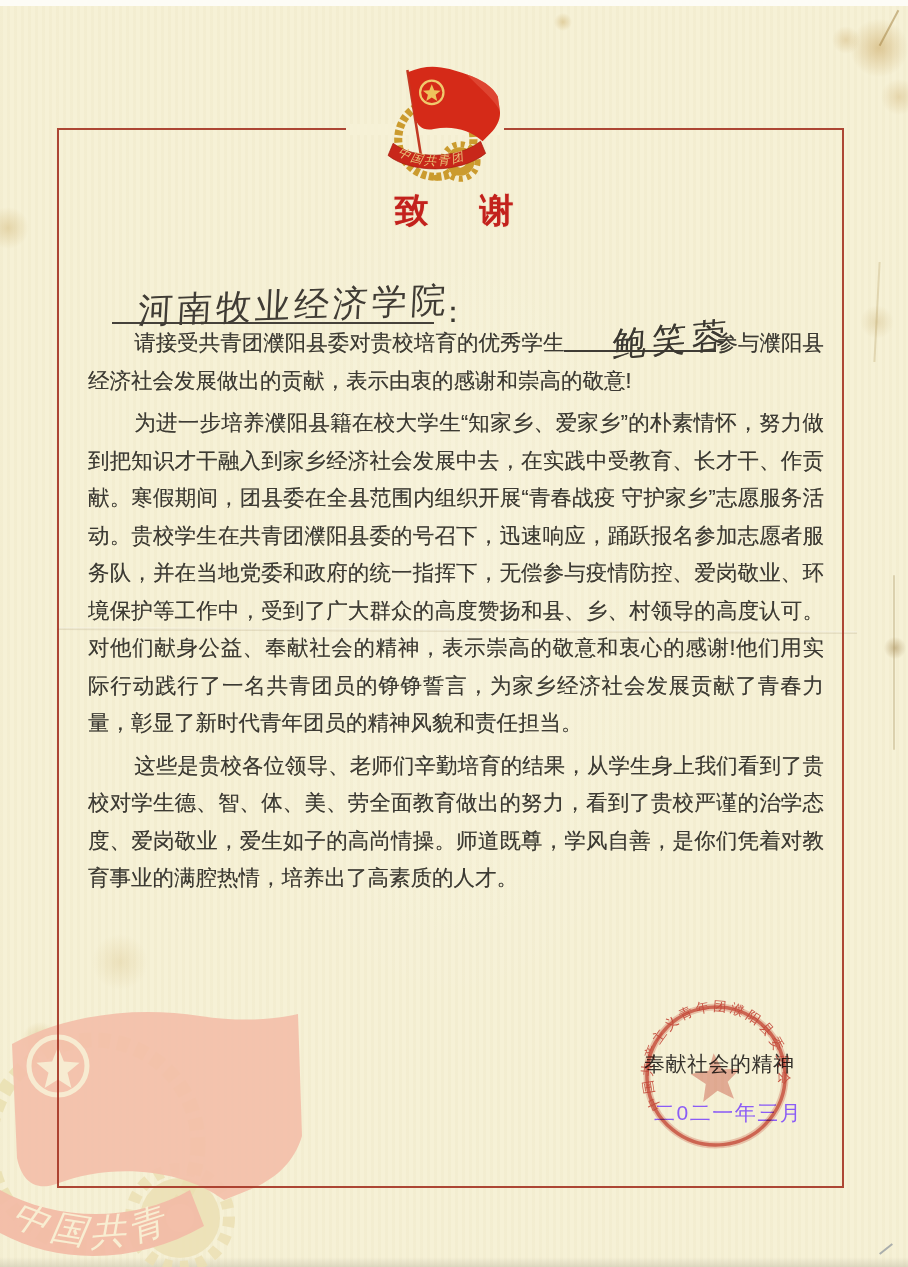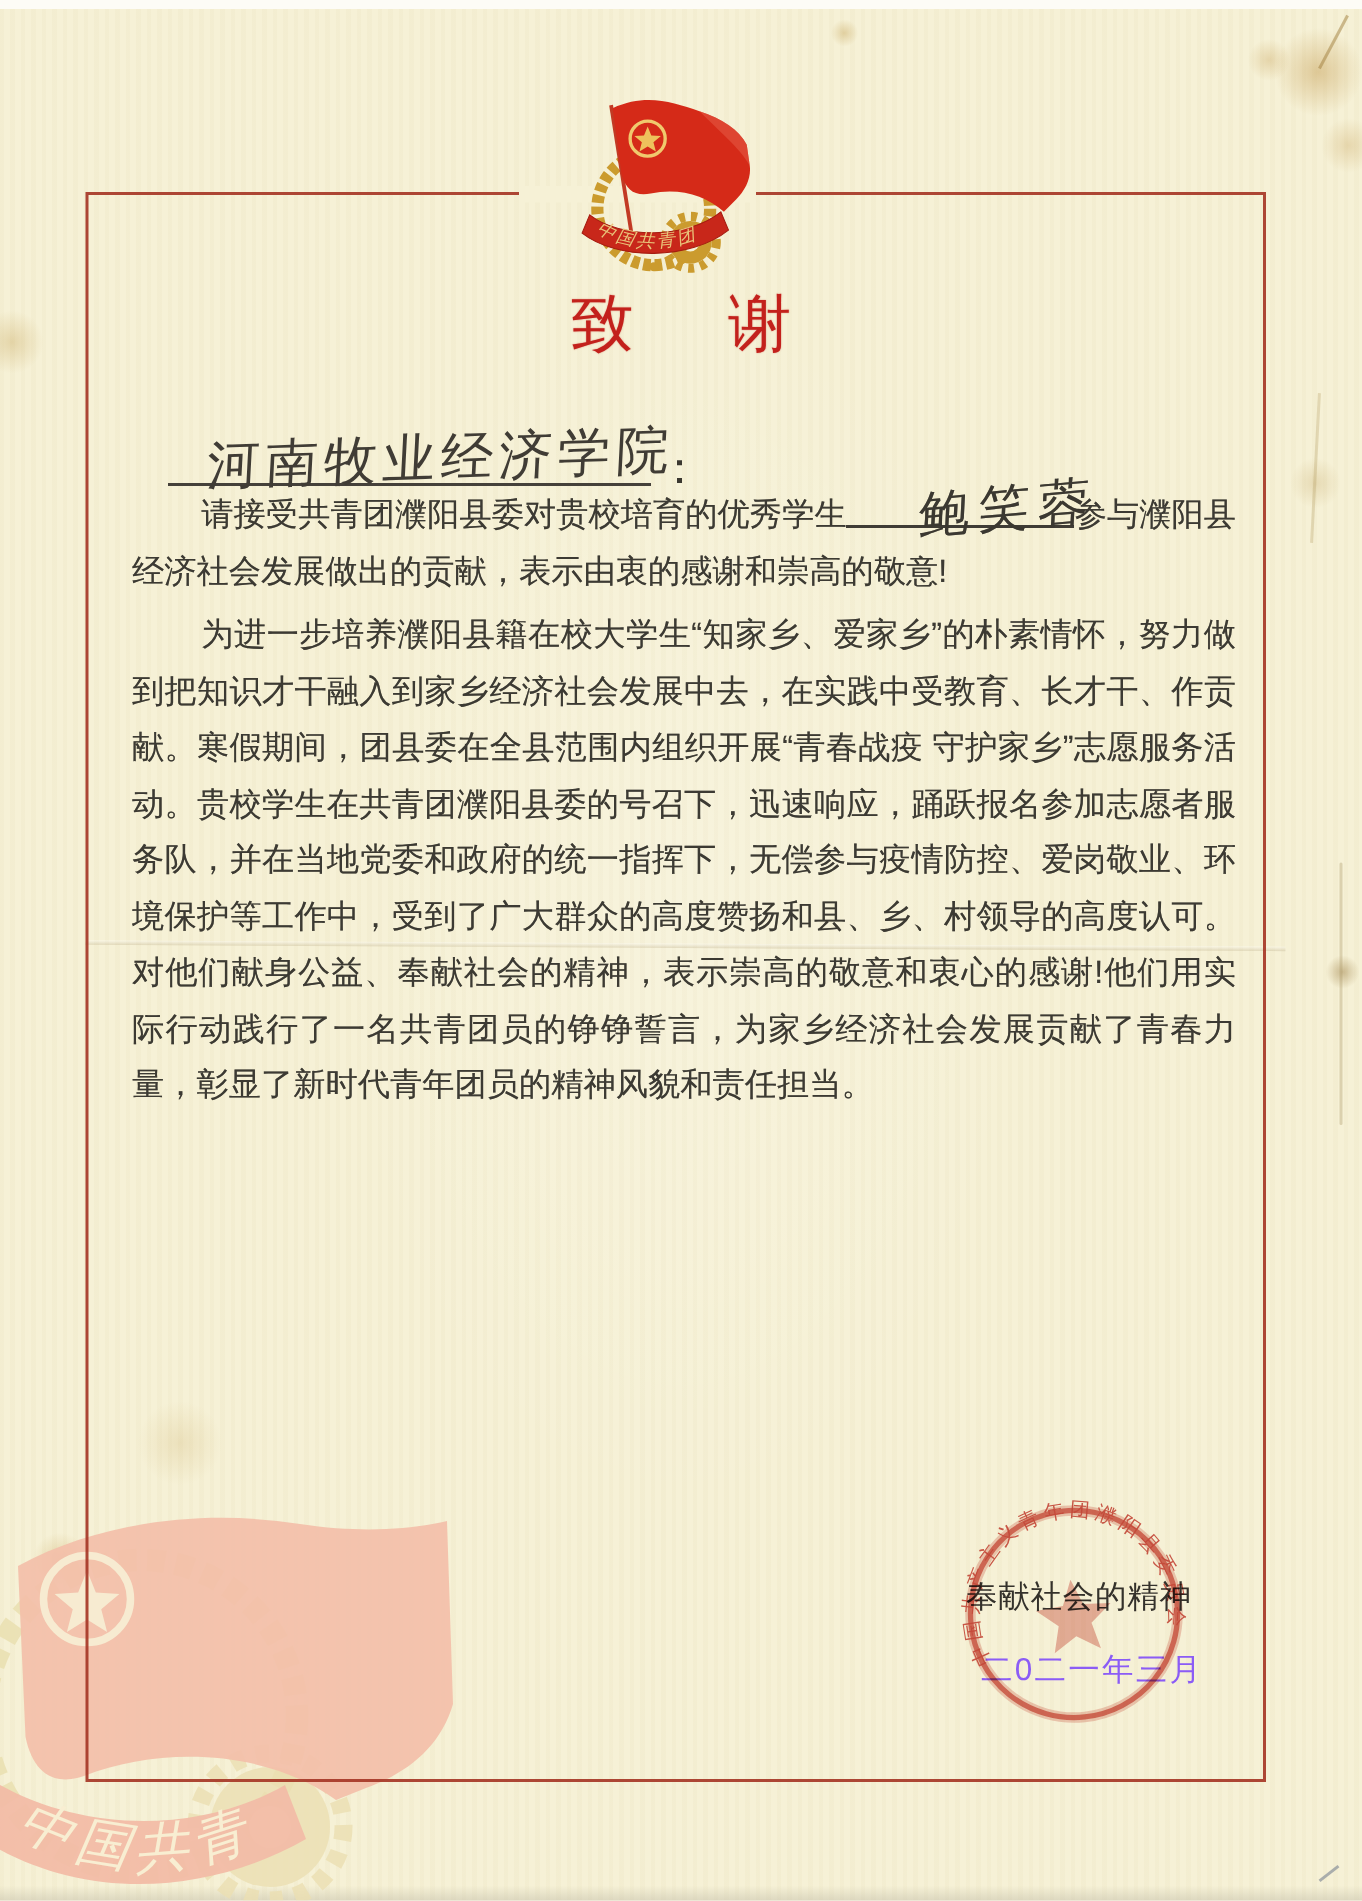--- a/index.html
+++ b/index.html
@@ -19,21 +19,21 @@
     radial-gradient(300px 520px at 454px 600px, rgba(255,255,255,.16), transparent 80%),
     repeating-linear-gradient(90deg, rgba(233,225,190,.22) 0 3px, rgba(246,241,214,0) 3px 7px);}
   .top-strip{position:absolute;left:0;top:0;width:908px;height:6px;background:#fdfcf6;}
   .bottom-edge{position:absolute;left:0;bottom:0;width:908px;height:10px;
     background:linear-gradient(to bottom, rgba(246,241,214,0), rgba(196,191,170,.5));}
   .frame{position:absolute;left:57px;top:128px;width:783px;height:1056px;
     border:2.5px solid rgba(166,55,38,.92);z-index:3;}
   .frame-gap{position:absolute;left:346px;top:124px;width:158px;height:11px;background:#f6f1d6;z-index:4;}
   .emblem{position:absolute;left:385px;top:66px;width:122px;height:124px;z-index:5;}
   .title{position:absolute;left:0;top:188px;width:100%;text-align:center;z-index:6;
-    font-size:42px;font-weight:normal;color:#c3211c;letter-spacing:1.5em;text-indent:1.5em;
+    font-size:34px;font-weight:bold;color:#c3211c;letter-spacing:1.5em;text-indent:1.5em;
     text-shadow:0 0 1px rgba(195,33,28,.55);}
   .salutation{position:absolute;left:112px;top:282px;width:322px;height:40px;
     border-bottom:2px solid #45413a;z-index:6;}
   .salutation-text{position:absolute;left:26px;bottom:-7px;font-size:35px;color:#403c35;
     letter-spacing:4px;white-space:nowrap;transform:rotate(-2deg) skewX(-5deg);}
   .salutation-colon{position:absolute;left:438px;top:292px;font-size:30px;color:#3b3830;z-index:6;}
   .body{position:absolute;left:88px;top:325px;width:736px;z-index:6;}
   .body p{margin:0 0 5px 0;font-size:21.5px;line-height:37.5px;text-indent:2.15em;
     text-align:justify;color:#3c3a33;text-shadow:0 0 .4px rgba(60,58,50,.55);
     overflow-wrap:anywhere;}
@@ -112,20 +112,21 @@
   <div class="title">致谢</div>
 
   <div class="salutation">
     <span class="salutation-text">河南牧业经济学院</span>
   </div>
   <span class="salutation-colon">：</span>
 
   <div class="body">
     <p><span>请接受共青团濮阳县委对贵校培育的优秀学生</span><span class="hand-name"><i class="hand-name-text">鲍笑蓉</i></span><span>参与濮阳县经济社会发展做出的贡献，表示由衷的感谢和崇高的敬意!</span></p>
     <p>为进一步培养濮阳县籍在校大学生“知家乡、爱家乡”的朴素情怀，努力做到把知识才干融入到家乡经济社会发展中去，在实践中受教育、长才干、作贡献。寒假期间，团县委在全县范围内组织开展“青春战疫 守护家乡”志愿服务活动。贵校学生在共青团濮阳县委的号召下，迅速响应，踊跃报名参加志愿者服务队，并在当地党委和政府的统一指挥下，无偿参与疫情防控、爱岗敬业、环境保护等工作中，受到了广大群众的高度赞扬和县、乡、村领导的高度认可。对他们献身公益、奉献社会的精神，表示崇高的敬意和衷心的感谢!他们用实际行动践行了一名共青团员的铮铮誓言，为家乡经济社会发展贡献了青春力量，彰显了新时代青年团员的精神风貌和责任担当。</p>
+    <p>这些是贵校各位领导、老师们辛勤培育的结果，从学生身上我们看到了贵校对学生德、智、体、美、劳全面教育做出的努力，看到了贵校严谨的治学态度、爱岗敬业，爱生如子的高尚情操。师道既尊，学风自善，是你们凭着对教育事业的满腔热情，培养出了高素质的人才。</p>
   </div>
 
   <div class="signature">奉献社会的精神</div>
   <div class="date">二0二一年三月</div>
 
   <svg class="stamp" viewBox="0 0 172 172">
     <circle cx="86" cy="86" r="69" fill="none" stroke="rgba(204,75,64,.85)" stroke-width="3.5"></circle>
     <circle cx="86" cy="86" r="69" fill="none" stroke="rgba(204,75,64,.30)" stroke-width="7"></circle>
     <path id="stamparc" d="M 28,112 A 64,64 0 1 1 144,112" fill="none"></path>
     <text font-size="13.5" letter-spacing="3" fill="rgba(200,62,52,.92)" font-family="Liberation Sans, sans-serif">

